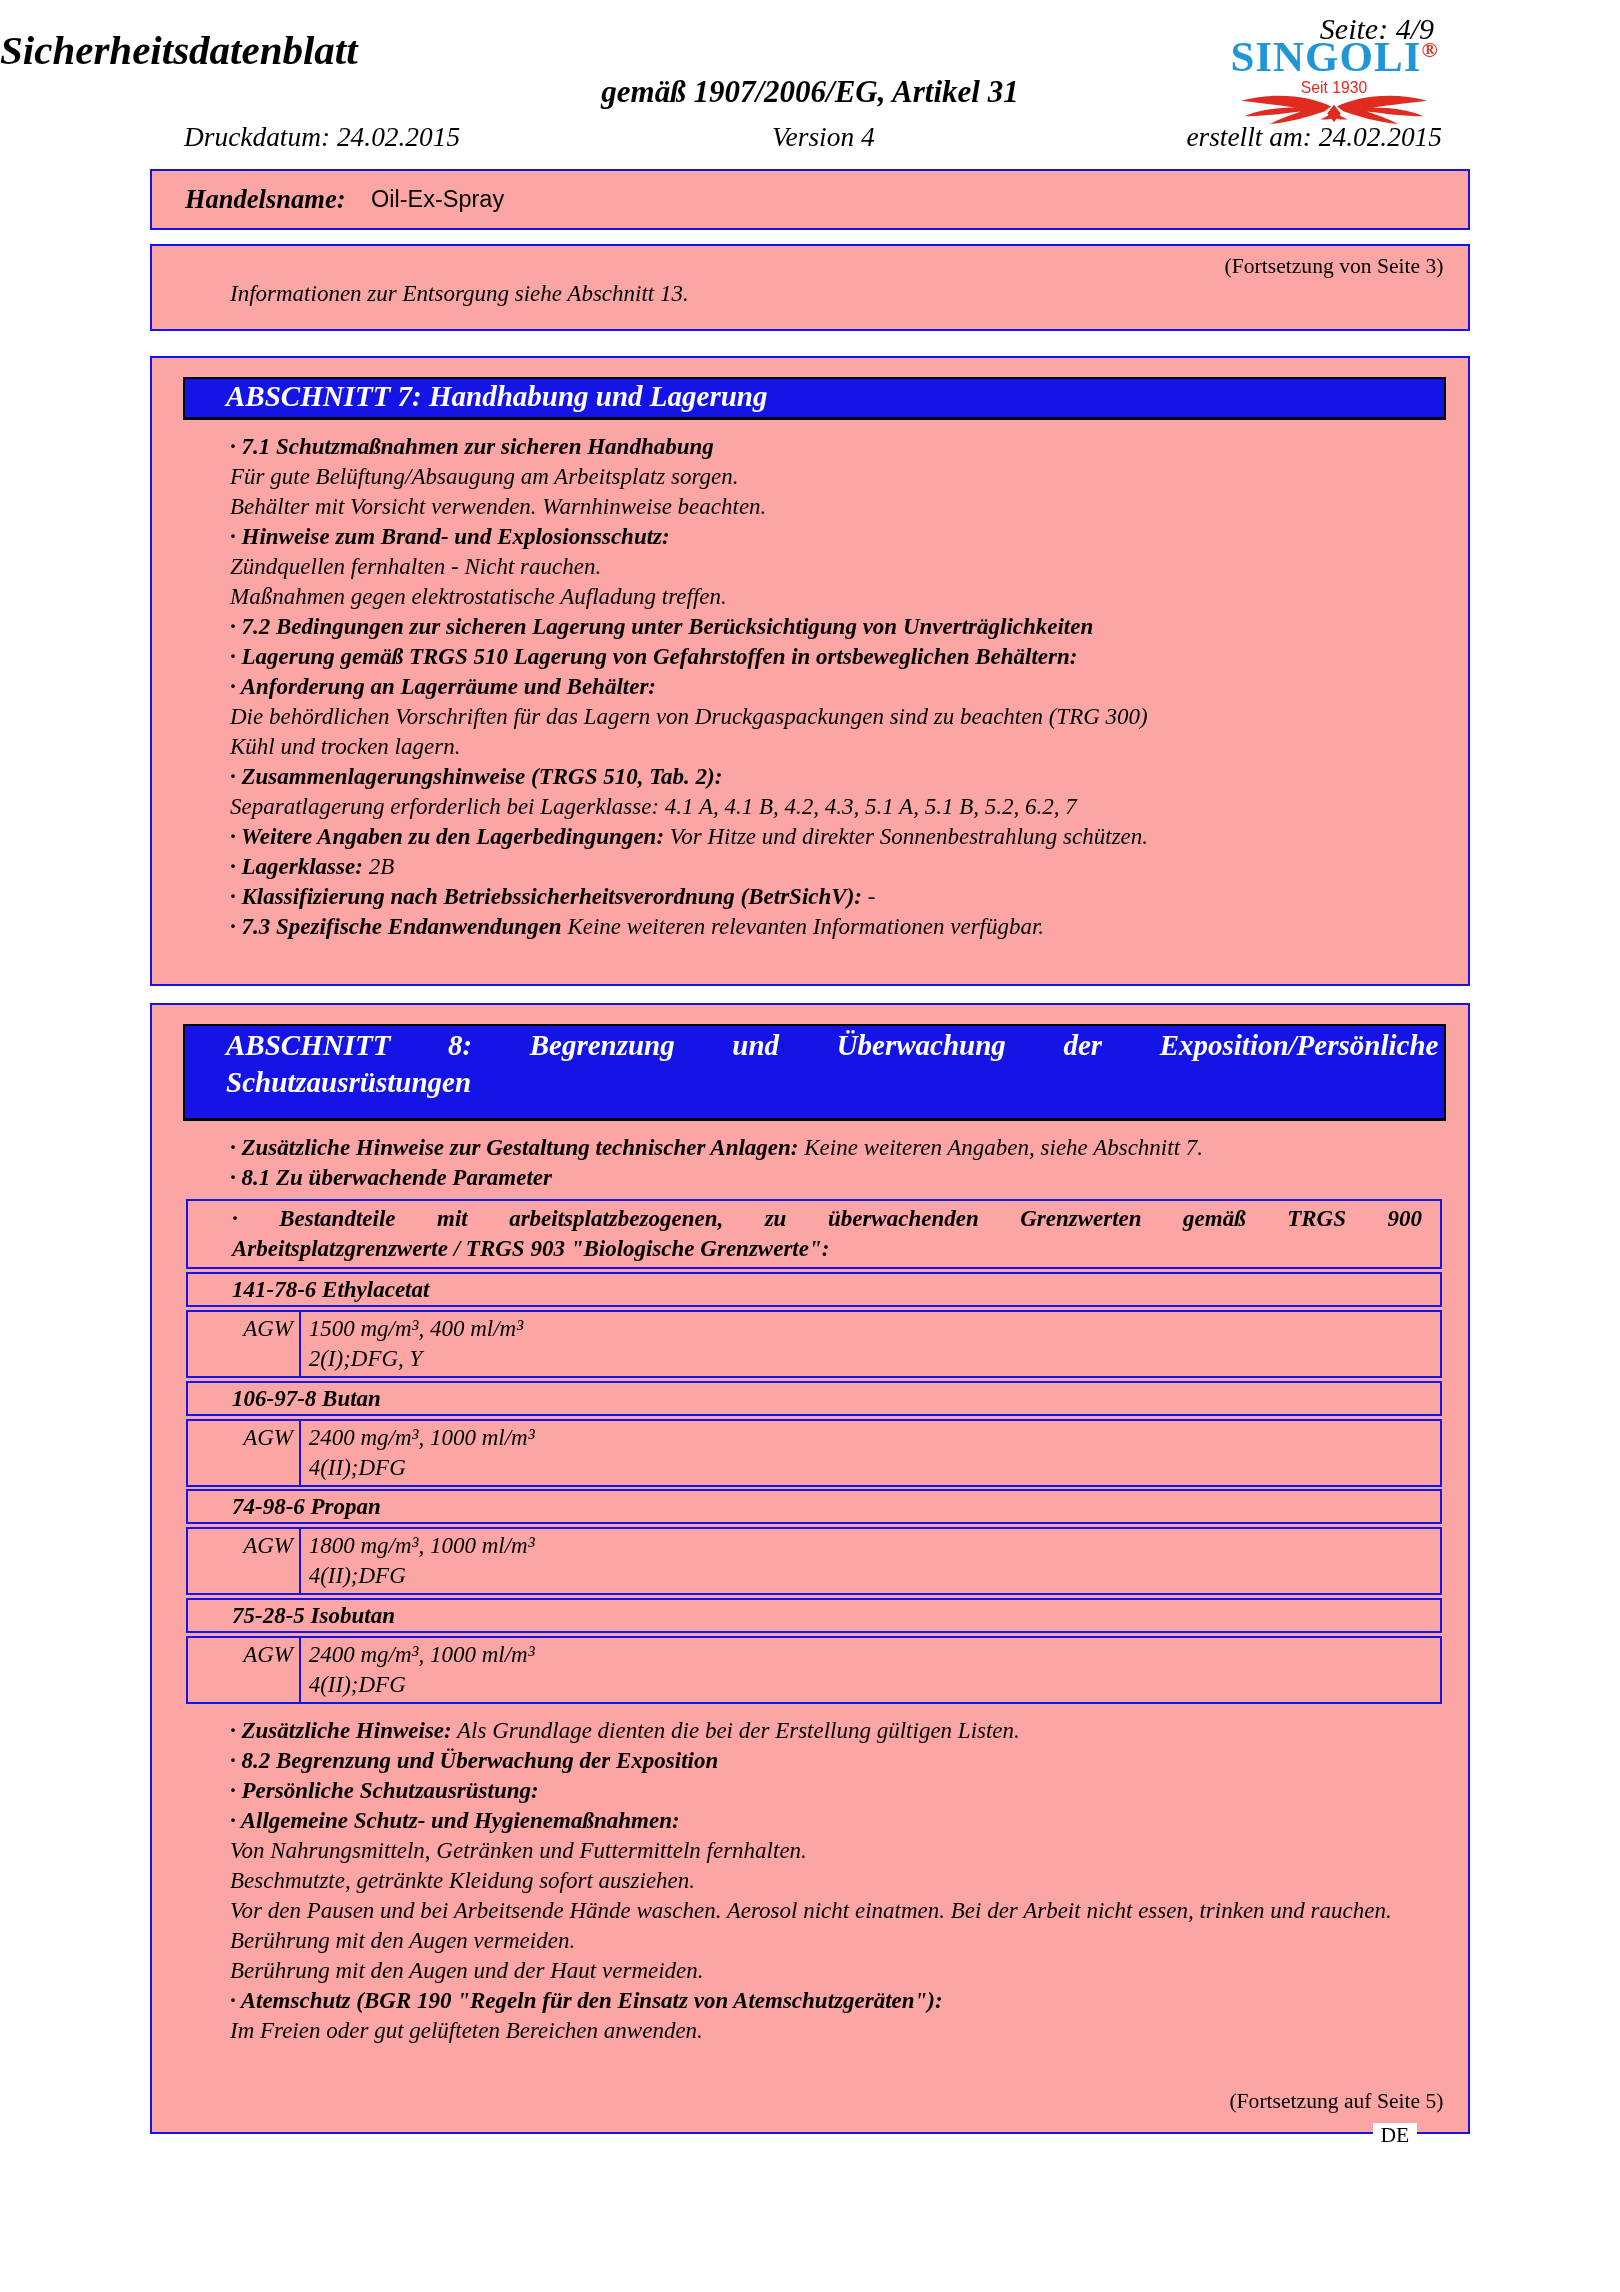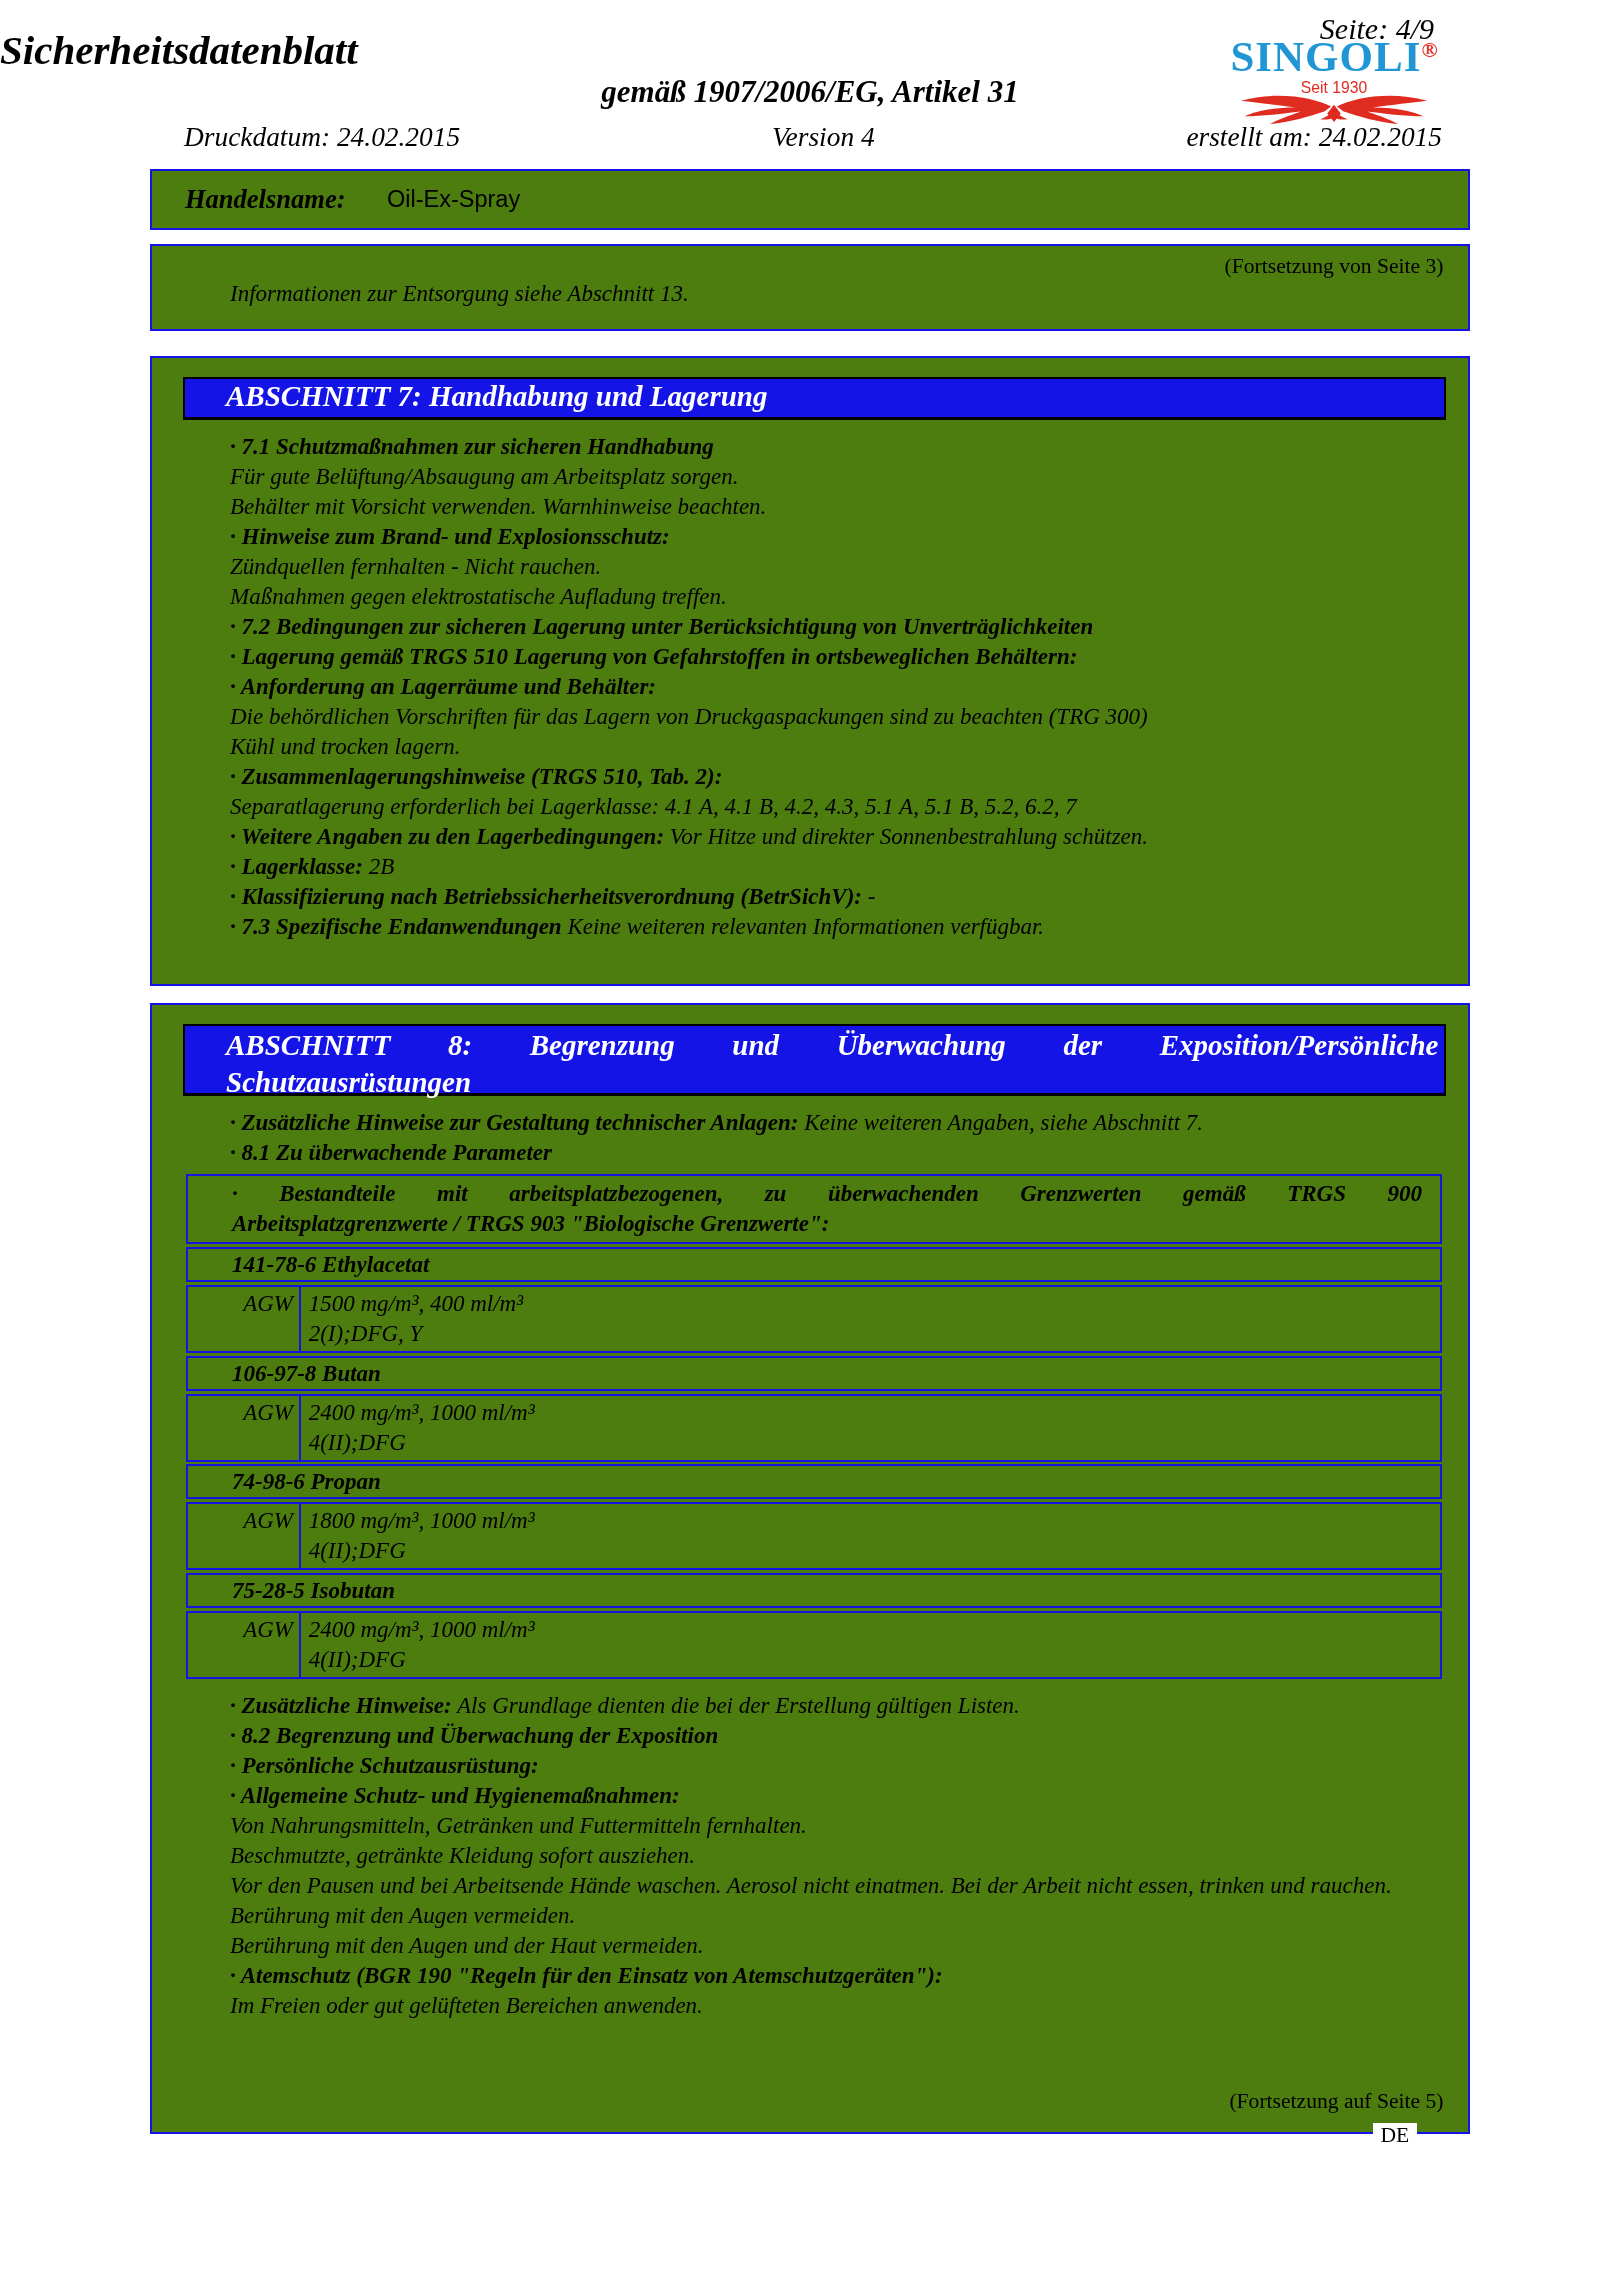--- a/index.html
+++ b/index.html
@@ -16,35 +16,35 @@
   .logo{position:absolute;top:35px;right:182px;width:208px;text-align:center;line-height:1;}
   .logo-name{font-size:43px;font-weight:bold;letter-spacing:1px;color:#2196d4;
     font-family:"Liberation Serif",serif;}
   .logo-reg{font-size:21.6px;color:#e02b20;vertical-align:13.7px;font-weight:bold;}
   .logo-tagline{font-family:"Liberation Sans",sans-serif;font-size:15.7px;color:#e02b20;margin-top:2px;}
   .logo-wings{display:block;margin:-2.9px auto 0 auto;}
   .date-row{position:absolute;top:122px;left:184px;right:178px;display:flex;
     justify-content:space-between;font-size:27.4px;font-style:italic;}
   
   .box{position:absolute;left:150px;width:1320px;border:2.9px solid #1414e6;
-    box-sizing:border-box;background:#4d7c0f;gap:16px;}
+    box-sizing:border-box;background:#fca5a5;}
   .box-trade{top:169px;height:61px;display:flex;align-items:center;padding-left:33px;}
   .trade-label{font-size:26.5px;font-weight:bold;font-style:italic;}
   .trade-value{font-family:"Liberation Sans",sans-serif;font-size:23.5px;margin-left:25.5px;}
   .box-cont{top:244px;height:87px;}
   .cont-from{text-align:right;padding:7.8px 24.5px 0 0;font-size:21.6px;}
   .cont-note{padding:2px 0 0 78px;font-size:23px;font-style:italic;}
   .box-s7{top:356px;height:630px;}
   .box-s8{top:1003px;height:1131px;}
   
   .bar{margin:18.6px 21.6px 0 31px;background:#1414e6;border:2.9px solid #000;border-bottom-width:3.9px;
     color:#fff;font-weight:bold;font-style:italic;font-size:29px;box-sizing:border-box;
     padding-left:41px;padding-right:6px;}
   .bar-s7{height:43px;line-height:35px;}
-  .bar-s8{height:72px;padding-top:1px;}
+  .bar-s8{height:97px;padding-top:1px;}
   .bar-line1{line-height:37px;text-align:justify;text-align-last:justify;}
   .bar-line2{line-height:37px;}
   
   .content{margin-top:12.7px;padding:0 29px 0 78px;font-size:23px;line-height:30px;
     font-style:italic;}
   .ln{min-height:30px;}
   .ln .b{font-weight:bold;}
   .ln.bl{padding-left:11.8px;text-indent:-11.8px;}
   .ln.gap{margin-top:0;}
   

